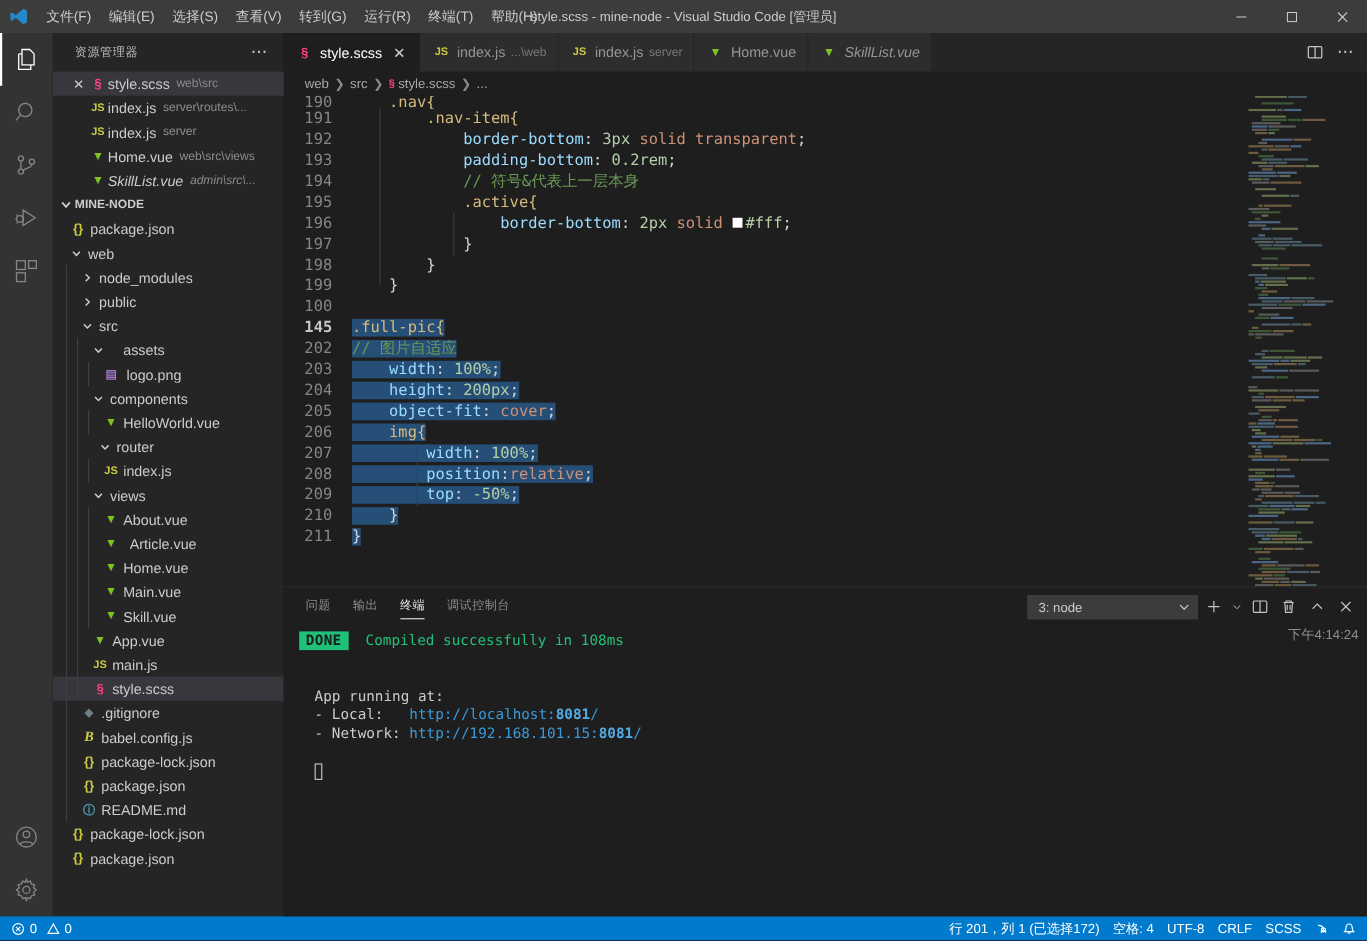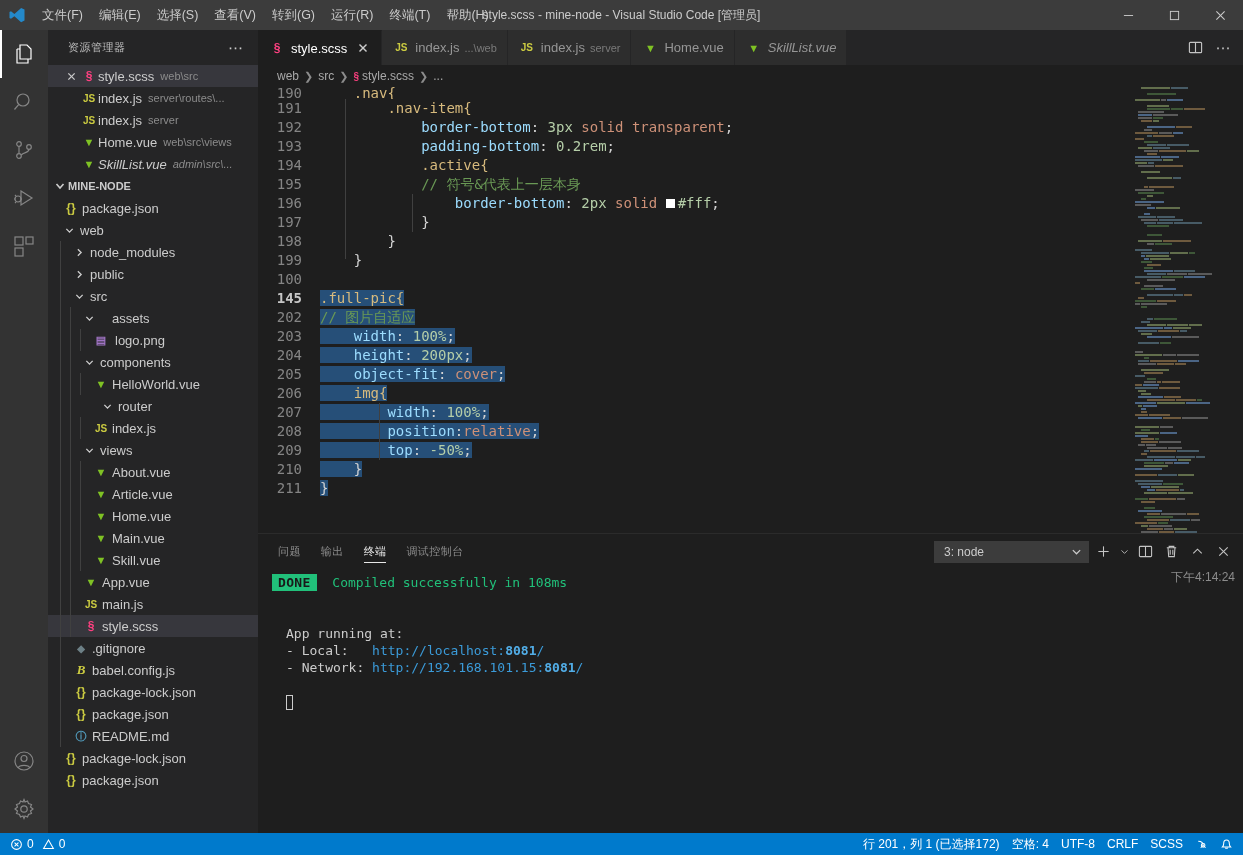--- a/index.html
+++ b/index.html
@@ -405,21 +405,21 @@
             </span>
             <span class="label" style="margin-left: 4px;">components</span>
           </div>
           <div class="tree-row" style="padding-left: 44px;">
             <span class="indent-guide" style="left: 12px;"></span>
             <span class="indent-guide" style="left: 22px;"></span>
             <span class="indent-guide" style="left: 32px;"></span>
             <span class="fi fi-vue" style="font-size: 11px;">▼</span>
             <span class="label" style="margin-left: 2px;">HelloWorld.vue</span>
           </div>
-          <div class="tree-row" style="padding-left: 52px;">
+          <div class="tree-row" style="padding-left: 40px;">
             <span class="indent-guide" style="left: 12px;"></span>
             <span class="indent-guide" style="left: 22px;"></span>
             <span class="folder-arrow">
               <svg viewBox="0 0 10 10">
                 <polyline points="1.5,3.2 5,6.8 8.5,3.2"></polyline>
               </svg>
             </span>
             <span class="label" style="margin-left: 4px;">router</span>
           </div>
           <div class="tree-row" style="padding-left: 44px;">
@@ -444,21 +444,21 @@
             <span class="indent-guide" style="left: 22px;"></span>
             <span class="indent-guide" style="left: 32px;"></span>
             <span class="fi fi-vue" style="font-size: 11px;">▼</span>
             <span class="label" style="margin-left: 2px;">About.vue</span>
           </div>
           <div class="tree-row" style="padding-left: 44px;">
             <span class="indent-guide" style="left: 12px;"></span>
             <span class="indent-guide" style="left: 22px;"></span>
             <span class="indent-guide" style="left: 32px;"></span>
             <span class="fi fi-vue" style="font-size: 11px;">▼</span>
-            <span class="label" style="margin-left: 2px;">Article.vue</span>
+            <span class="label" style="margin-left: 8px;">Article.vue</span>
           </div>
           <div class="tree-row" style="padding-left: 44px;">
             <span class="indent-guide" style="left: 12px;"></span>
             <span class="indent-guide" style="left: 22px;"></span>
             <span class="indent-guide" style="left: 32px;"></span>
             <span class="fi fi-vue" style="font-size: 11px;">▼</span>
             <span class="label" style="margin-left: 2px;">Home.vue</span>
           </div>
           <div class="tree-row" style="padding-left: 44px;">
             <span class="indent-guide" style="left: 12px;"></span>
@@ -607,22 +607,22 @@
               <div class="gline">208</div>
               <div class="gline">209</div>
               <div class="gline">210</div>
               <div class="gline">211</div>
             </div>
           <div class="codelines" id="codelines">
               <div class="cline" style="height: 12px; line-height: 12px; overflow: hidden;"><span><span class="t-sel">    .nav{</span></span></div>
               <div class="cline"><span><span class="t-sel">        .nav-item{</span></span></div>
               <div class="cline"><span><span class="t-prop">            border-bottom</span><span class="t-punc">: </span><span class="t-num">3px</span><span class="t-punc"> </span><span class="t-val">solid</span><span class="t-punc"> </span><span class="t-val">transparent</span><span class="t-punc">;</span></span></div>
               <div class="cline"><span><span class="t-prop">            padding-bottom</span><span class="t-punc">: </span><span class="t-num">0.2rem</span><span class="t-punc">;</span></span></div>
+              <div class="cline"><span><span class="t-cmt">            // 符号&amp;代表上一层本身</span></span></div>
               <div class="cline"><span><span class="t-sel">            .active{</span></span></div>
-              <div class="cline"><span><span class="t-cmt">            // 符号&amp;代表上一层本身</span></span></div>
               <div class="cline"><span><span class="t-prop">                border-bottom</span><span class="t-punc">: </span><span class="t-num">2px</span><span class="t-punc"> </span><span class="t-val">solid</span><span class="t-punc"> </span><span class="colorbox"></span><span class="t-num">#fff</span><span class="t-punc">;</span></span></div>
               <div class="cline"><span><span class="t-punc">            }</span></span></div>
               <div class="cline"><span><span class="t-punc">        }</span></span></div>
               <div class="cline"><span><span class="t-punc">    }</span></span></div>
               <div class="cline"><span></span></div>
               <div class="cline"><span class="sel"><span class="t-sel">.full-pic{</span></span></div>
               <div class="cline"><span class="sel"><span class="t-cmt">// 图片自适应</span></span></div>
               <div class="cline"><span class="sel"><span class="t-prop">    width</span><span class="t-punc">: </span><span class="t-num">100%</span><span class="t-punc">;</span></span></div>
               <div class="cline"><span class="sel"><span class="t-prop">    height</span><span class="t-punc">: </span><span class="t-num">200px</span><span class="t-punc">;</span></span></div>
               <div class="cline"><span class="sel"><span class="t-prop">    object-fit</span><span class="t-punc">: </span><span class="t-val">cover</span><span class="t-punc">;</span></span></div>

